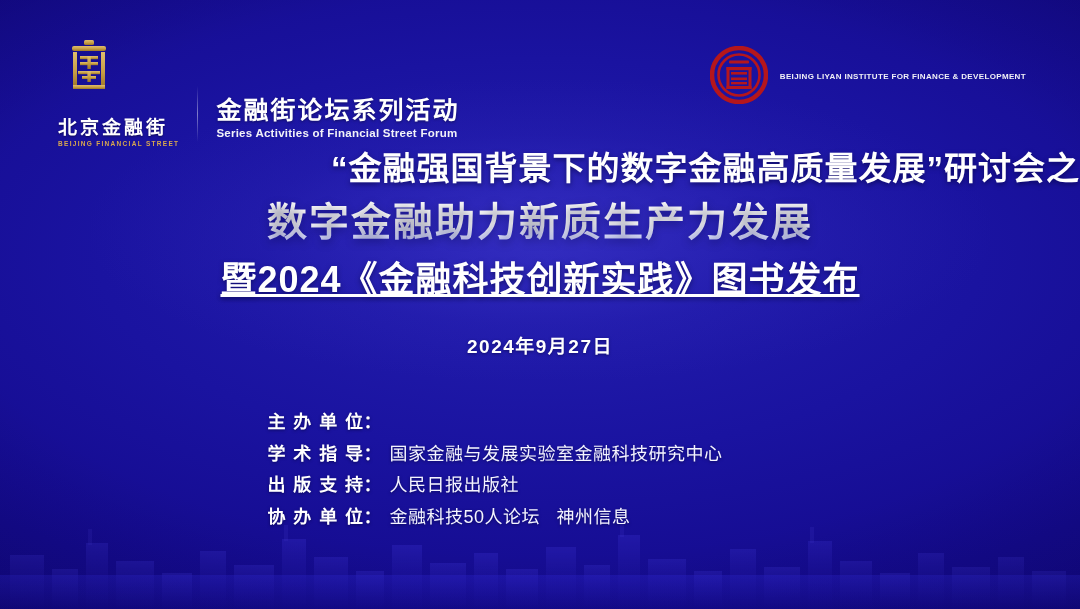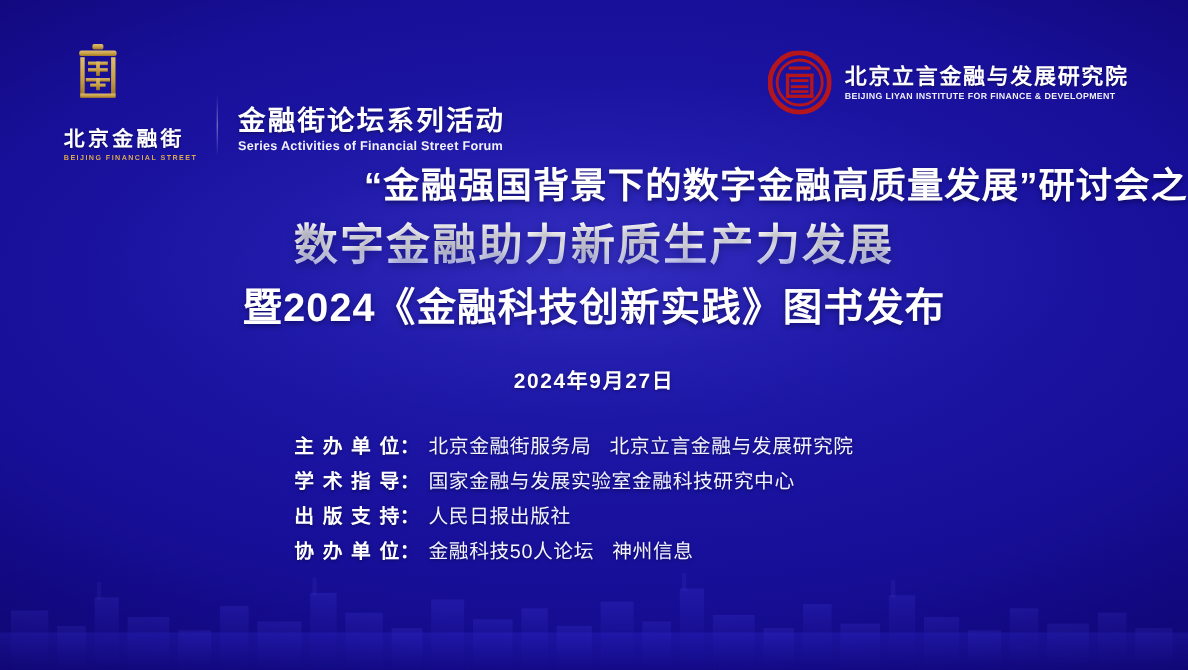--- a/index.html
+++ b/index.html
@@ -126,31 +126,32 @@
     background:linear-gradient(to bottom,#ffffff 0%,#ffffff 52%,#e3e6ff 74%,#b9befa 100%);
     -webkit-background-clip:text; background-clip:text;
     -webkit-text-fill-color:transparent;
     text-shadow:0 3px 8px rgba(2,0,45,.35);
   }
   .t-line3{
     margin-top:12px;
     font-size:36px; font-weight:700; color:#ffffff;
     letter-spacing:1px; line-height:1.2;
     text-shadow:0 2px 5px rgba(2,0,45,.5);
+    text-decoration:underline;
   }
   .t-date{
     margin-top:30px;
     font-size:19px; font-weight:700; color:#ffffff;
     letter-spacing:1.5px;
     text-shadow:0 1px 3px rgba(2,0,45,.5);
   }
 
   
   .credits{
-    position:absolute; left:0; right:0; top:396px;
+    position:absolute; left:0; right:0; top:412px;
     display:flex; flex-direction:column; align-items:center;
     gap:10px;
   }
   .credit-row{
     display:flex; align-items:baseline;
     width:545px;
     font-size:18px; line-height:1.2;
     text-shadow:0 1px 3px rgba(2,0,45,.55);
   }
   .credit-label{
@@ -278,39 +279,37 @@
           <rect x="16.5" y="21" width="25" height="3.2"></rect>
           <rect x="16.5" y="21" width="3" height="22"></rect>
           <rect x="38.5" y="21" width="3" height="22"></rect>
           <rect x="16.5" y="40" width="25" height="3"></rect>
           <rect x="21" y="26" width="16" height="2.6"></rect>
           <rect x="21" y="31.5" width="16" height="2.6"></rect>
           <rect x="21" y="36" width="16" height="2.4"></rect>
         </g>
       </svg>
       <div class="liyan-text">
-        <div class="liyan-cn">北京立言金融与发展研究院</div>
         <div class="liyan-en">BEIJING LIYAN INSTITUTE FOR FINANCE &amp; DEVELOPMENT</div>
       </div>
     </div>
   </div>
 
   <div class="titles">
     <div class="t-line1">“金融强国背景下的数字金融高质量发展”研讨会之</div>
     <div class="t-line2">数字金融助力新质生产力发展</div>
     <div class="t-line3">暨2024《金融科技创新实践》图书发布</div>
     <div class="t-date">2024年9月27日</div>
   </div>
 
   <div class="credits">
 
     <div class="credit-row">
       <span class="credit-label">主办单位</span>
       <span class="credit-colon">：</span>
-      <span class="credit-value">北京金融街服务局   北京立言金融与发展研究院</span>
     </div>
 
     <div class="credit-row">
       <span class="credit-label">学术指导</span>
       <span class="credit-colon">：</span>
       <span class="credit-value">国家金融与发展实验室金融科技研究中心</span>
     </div>
 
     <div class="credit-row">
       <span class="credit-label">出版支持</span>

